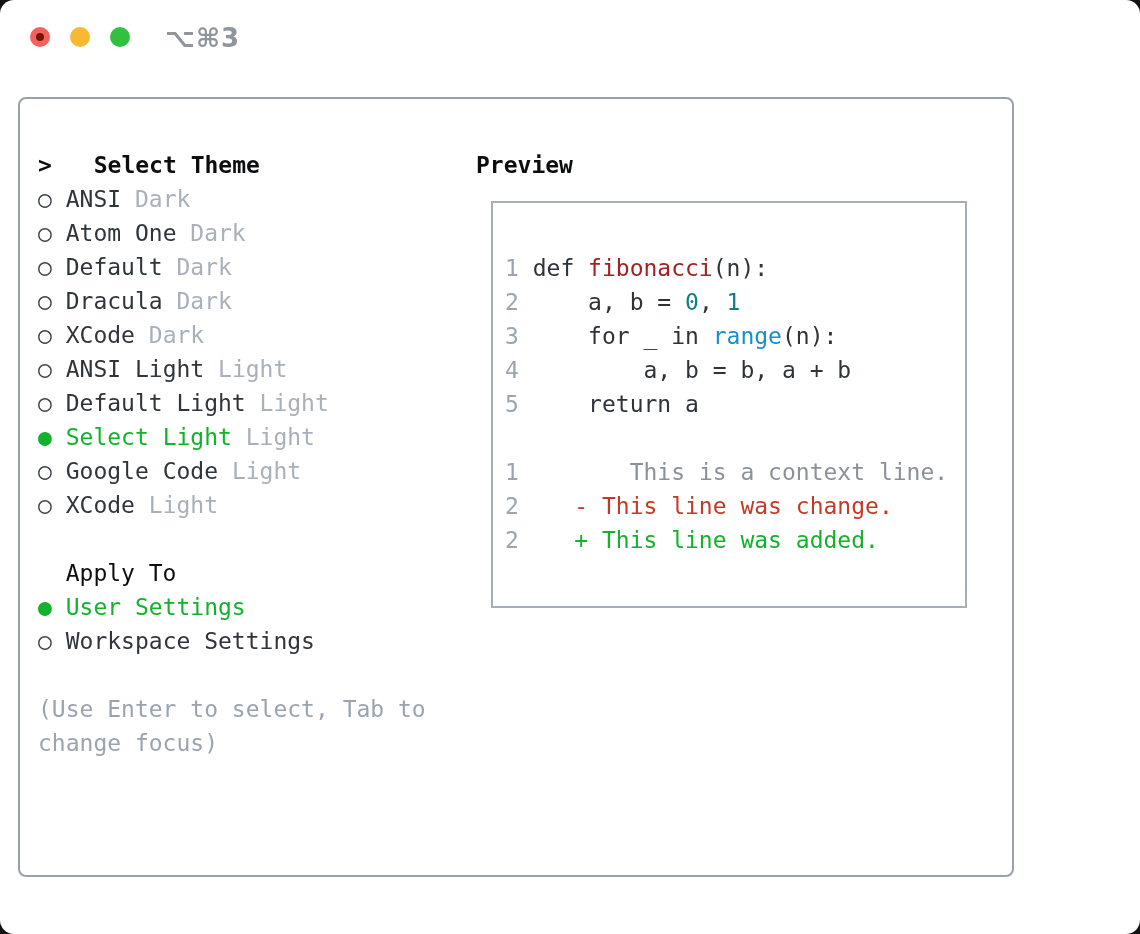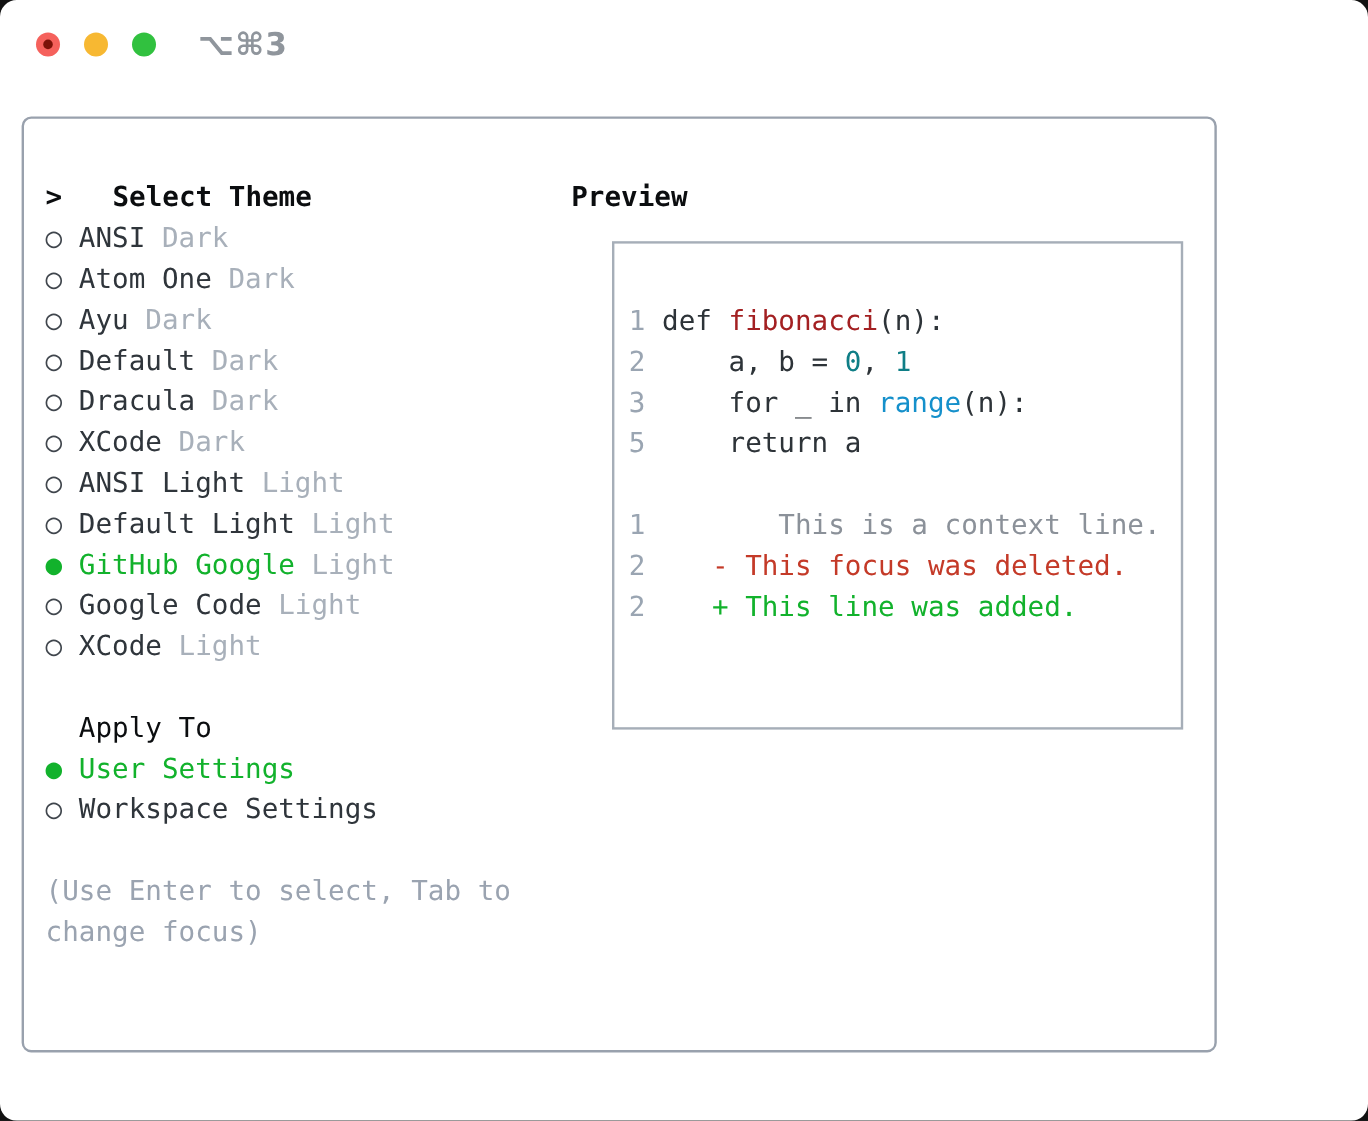--- a/index.html
+++ b/index.html
@@ -30,21 +30,21 @@
   .prompt{font-weight:bold;color:var(--text-strong);}
   .radio{color:var(--radio-ring);}
   .name{color:var(--text-main);}
   .variant{color:var(--text-muted);}
   .sel .radio,.sel .name{color:var(--accent-green);}
   .apply-hdr{color:var(--text-strong);padding-left:2ch;}
   .help{color:var(--text-help);}
   
   .preview-title{position:absolute;left:456px;top:49px;height:34px;line-height:34px;font-size:23px;font-weight:bold;color:var(--text-strong);}
   .preview-box{
-    position:absolute;left:490px;top:102px;width:476px;height:407px;
+    position:absolute;left:471px;top:102px;width:476px;height:407px;
     box-sizing:border-box;border:2px solid var(--preview-border);background:#fff;
   }
   .code{position:absolute;left:12px;top:48px;}
   .code-line{height:34px;line-height:34px;font-size:23px;white-space:pre;}
   .seg-num{color:var(--line-num);}
   .seg-fg{color:var(--code-fg);}
   .seg-func{color:var(--code-func-red);}
   .seg-lit{color:var(--code-num-teal);}
   .seg-builtin{color:var(--code-builtin-blue);}
   .seg-ctx{color:var(--diff-context);}
@@ -62,47 +62,47 @@
   <button class="light light-yellow"></button>
   <button class="light light-green"></button>
   <div class="win-title">⌥⌘3</div>
 
   <div class="main-box">
 
     <div class="left-pane">
         <div class="row"><span class="prompt">&gt; </span><span class="hdr">Select Theme</span></div>
         <div class="row clickable"><span class="radio">○ </span><span class="name">ANSI</span><span class="variant"> Dark</span></div>
         <div class="row clickable"><span class="radio">○ </span><span class="name">Atom One</span><span class="variant"> Dark</span></div>
-        <div class="row clickable"><span class="radio">○ </span><span class="name">Ayu</span><span class="variant"> Dark</span></div>
         <div class="row clickable"><span class="radio">○ </span><span class="name">Default</span><span class="variant"> Dark</span></div>
         <div class="row clickable"><span class="radio">○ </span><span class="name">Dracula</span><span class="variant"> Dark</span></div>
         <div class="row clickable"><span class="radio">○ </span><span class="name">XCode</span><span class="variant"> Dark</span></div>
         <div class="row clickable"><span class="radio">○ </span><span class="name">ANSI Light</span><span class="variant"> Light</span></div>
         <div class="row clickable"><span class="radio">○ </span><span class="name">Default Light</span><span class="variant"> Light</span></div>
-        <div class="row clickable sel"><span class="radio">● </span><span class="name">GitHub Google</span><span class="variant"> Light</span></div>
+        <div class="row clickable sel"><span class="radio">● </span><span class="name">Select Light</span><span class="variant"> Light</span></div>
         <div class="row clickable"><span class="radio">○ </span><span class="name">Google Code</span><span class="variant"> Light</span></div>
         <div class="row clickable"><span class="radio">○ </span><span class="name">XCode</span><span class="variant"> Light</span></div>
         <div class="row"></div>
         <div class="row apply-hdr">Apply To</div>
         <div class="row clickable sel"><span class="radio">● </span><span class="name">User Settings</span></div>
         <div class="row clickable"><span class="radio">○ </span><span class="name">Workspace Settings</span></div>
         <div class="row"></div>
         <div class="row help">(Use Enter to select, Tab to</div>
         <div class="row help">change focus)</div>
       </div>
 
     <div class="preview-title">Preview</div>
 
     <div class="preview-box">
       <div class="code">
           <div class="code-line"><span class="seg-num">1 </span><span class="seg-fg">def </span><span class="seg-func">fibonacci</span><span class="seg-fg">(n):</span></div>
           <div class="code-line"><span class="seg-num">2 </span><span class="seg-fg">    a, b = </span><span class="seg-lit">0</span><span class="seg-fg">, </span><span class="seg-lit">1</span></div>
           <div class="code-line"><span class="seg-num">3 </span><span class="seg-fg">    for _ in </span><span class="seg-builtin">range</span><span class="seg-fg">(n):</span></div>
+          <div class="code-line"><span class="seg-num">4 </span><span class="seg-fg">        a, b = b, a + b</span></div>
           <div class="code-line"><span class="seg-num">5 </span><span class="seg-fg">    return a</span></div>
           <div class="code-line"></div>
           <div class="code-line"><span class="seg-num">1</span><span class="seg-num">        </span><span class="seg-ctx">This is a context line.</span></div>
-          <div class="code-line"><span class="seg-num">2</span><span class="seg-num">    </span><span class="seg-del">- This focus was deleted.</span></div>
+          <div class="code-line"><span class="seg-num">2</span><span class="seg-num">    </span><span class="seg-del">- This line was change.</span></div>
           <div class="code-line"><span class="seg-num">2</span><span class="seg-num">    </span><span class="seg-add">+ This line was added.</span></div>
         </div>
     </div>
 
   </div>
 </div>
 
 </body></html>

